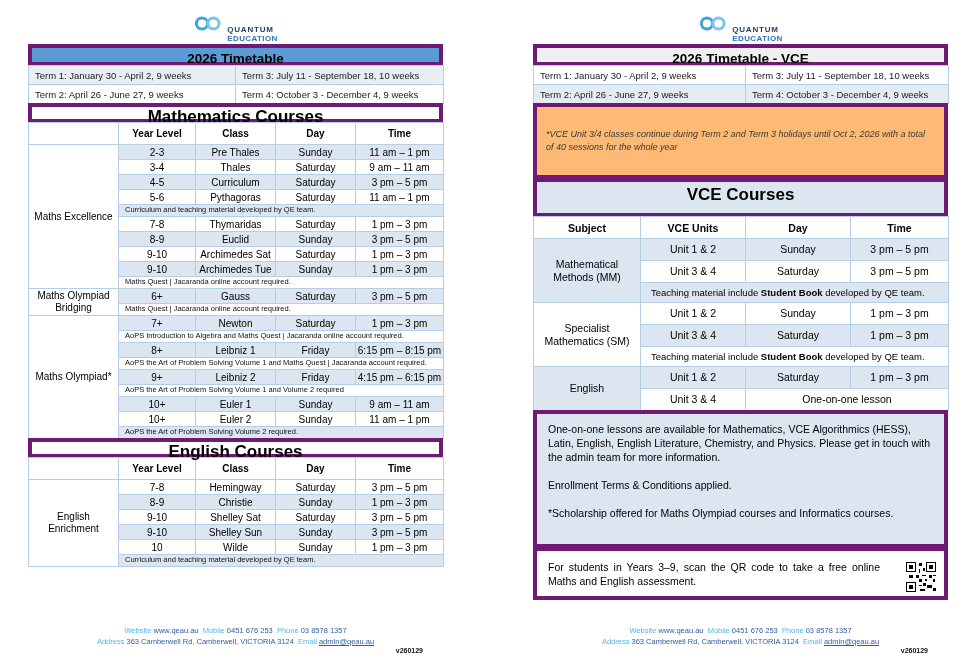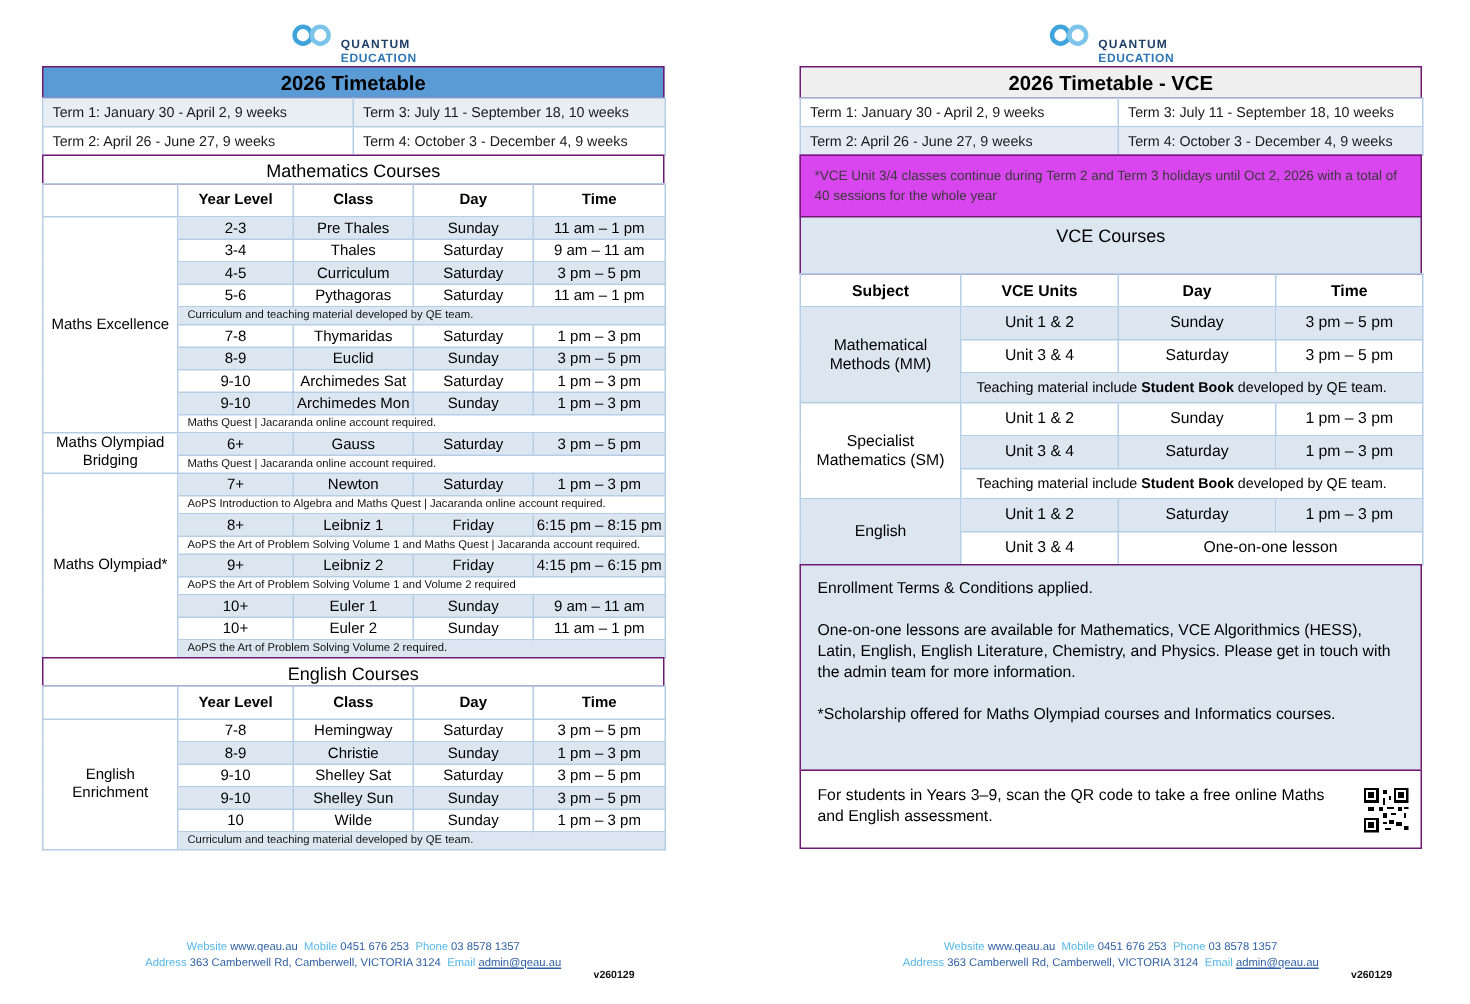--- a/index.html
+++ b/index.html
@@ -12,47 +12,47 @@
   .page-left{left:28px;}
   .page-right{left:533px;}
 
   
   .logo{display:flex;justify-content:center;align-items:center;gap:4px;height:30px;margin:2px 0 6px 0;}
   .logo-words{display:flex;flex-direction:column;line-height:1.1;}
   .logo-l1{font-size:8px;font-weight:bold;letter-spacing:.8px;color:#1e3f66;margin-top:24px;}
   .logo-l2{font-size:8px;font-weight:bold;letter-spacing:.4px;color:#2e75b6;}
 
   
-  .bar{border:1px solid #701a75;box-sizing:border-box;}
+  .bar{border:4px solid #701a75;box-sizing:border-box;}
   .stack{margin-top:-1px;}
 
   .title-bar{height:22px;line-height:22px;text-align:center;font-size:13.5px;font-weight:bold;}
   .title-blue{background:#5b9bd5;}
   .title-gray{background:#efefef;}
 
   table{border-collapse:collapse;table-layout:fixed;width:415px;padding-left:20px;}
   td,th{border:1px solid #b5cee6;overflow:hidden;box-sizing:border-box;}
 
   .terms td{height:19px;font-size:9.5px;padding:0 4px 0 6px;color:#1a1a1a;text-align:left;}
   .t-tint-l{background:#e9eef5;}
   .t-tint-r{background:#e4ebf4;}
 
-  .section-title{height:20px;line-height:20px;text-align:center;font-size:12px;font-weight:normal;background:#fff;}
+  .section-title{height:20px;line-height:20px;text-align:center;font-size:17px;font-weight:bold;background:#fff;}
   .tinted{background:#dce6f1;}
 
   
   .mtable th{height:22px;font-size:10px;font-weight:bold;text-align:center;background:#fff;padding:0;}
   .mtable td{height:15px;font-size:10px;text-align:center;padding:0;line-height:1.1;}
   .mtable td.note{height:12px;font-size:7.5px;text-align:left;padding:0 0 0 6px;color:#111;}
   .mtable td.glabel{font-size:10px;background:#fff;line-height:1.2;padding:0 2px;}
   .a{background:#dce6f1;}
   .w{background:#ffffff;}
 
   
-  .holiday-note{padding:7px 9px;font-size:9px;color:#3a3a3a;background:#d946ef;line-height:1.45;}
+  .holiday-note{padding:21px 9px;font-size:9px;font-style:italic;color:#3a3a3a;background:#fdba74;line-height:1.45;}
   .vtable th{height:22px;font-size:10.5px;font-weight:bold;text-align:center;background:#fff;padding:0;}
   .vtable td{height:22px;font-size:10.5px;text-align:center;padding:0;line-height:1.2;}
   .vtable td.vnote{height:20px;font-size:9.5px;text-align:left;padding:0 0 0 10px;}
   .vtable td.glabel{font-size:10.5px;padding:0 4px;}
 
   .notes-block{background:#dce6f1;padding:9px 11px;height:138px;font-size:10.5px;line-height:1.32;}
   .notes-block p{margin:0 0 14px 0;}
 
   .qr-block{background:#fff;height:53px;padding:9px 8px 9px 11px;display:flex;gap:26px;align-items:flex-start;}
   .qr-text{flex:1;font-size:10.5px;line-height:1.35;text-align:justify;}
@@ -159,21 +159,21 @@
       <td>3 pm – 5 pm</td>
     </tr>
     <tr class="w">
       <td>9-10</td>
       <td>Archimedes Sat</td>
       <td>Saturday</td>
       <td>1 pm – 3 pm</td>
     </tr>
     <tr class="a">
       <td>9-10</td>
-      <td>Archimedes Mon</td>
+      <td>Archimedes Tue</td>
       <td>Sunday</td>
       <td>1 pm – 3 pm</td>
     </tr>
     <tr class="w">
       <td class="note" colspan="4">Maths Quest | Jacaranda online account required.</td>
     </tr>
     <tr class="a">
       <td class="glabel w" rowspan="2">Maths Olympiad Bridging</td>
       <td>6+</td>
       <td>Gauss</td>
@@ -388,22 +388,22 @@
       <td>1 pm – 3 pm</td>
     </tr>
     <tr class="w">
       <td>Unit 3 &amp; 4</td>
       <td colspan="2">One-on-one lesson</td>
     </tr>
   </tbody>
     </table>
 
   <div class="bar notes-block stack">
+    <p>One-on-one lessons are available for Mathematics, VCE Algorithmics (HESS), Latin, English, English Literature, Chemistry, and Physics. Please get in touch with the admin team for more information.</p>
     <p>Enrollment Terms &amp; Conditions applied.</p>
-    <p>One-on-one lessons are available for Mathematics, VCE Algorithmics (HESS), Latin, English, English Literature, Chemistry, and Physics. Please get in touch with the admin team for more information.</p>
     <p>*Scholarship offered for Maths Olympiad courses and Informatics courses.</p>
   </div>
 
   <div class="bar qr-block stack">
     <div class="qr-text">For students in Years 3–9, scan the QR code to take a free online Maths and English assessment.</div>
     <svg class="qr-img" width="30" height="30" viewBox="0 0 21 21" shape-rendering="crispEdges">
       <rect x="0" y="0" width="21" height="21" fill="#fff"></rect>
       <rect x="0" y="0" width="7" height="7" fill="#000"></rect>
         <rect x="1" y="1" width="5" height="5" fill="#fff"></rect>
         <rect x="2" y="2" width="3" height="3" fill="#000"></rect>

